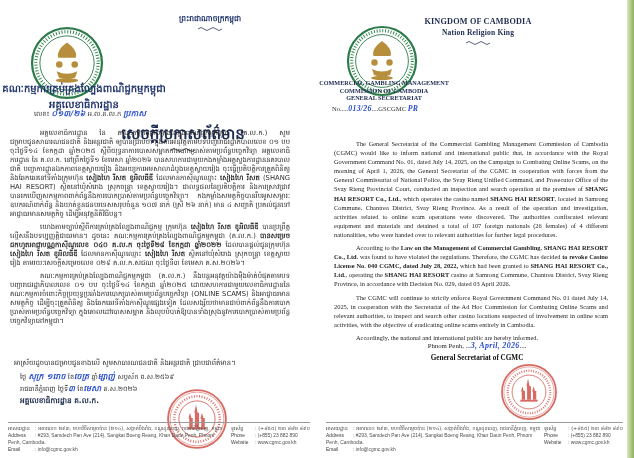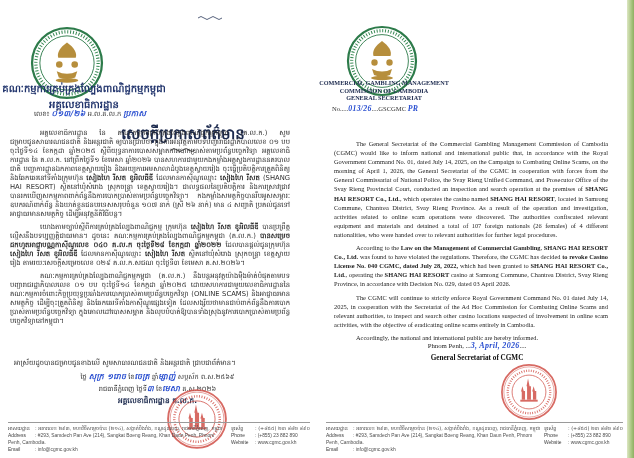--- a/index.html
+++ b/index.html
@@ -40,21 +40,21 @@
         font-size:6.4px;line-height:9.1px;color:#1f1f1f;}
   .para{text-align:justify;margin:0 16px 4px 0;}
   .page-kh .para{text-indent:30px;}
   .page-en .para{text-indent:22px;}
   .b{font-weight:bold;}
   .hand{color:#2a4fd0;font-style:italic;font-weight:bold;font-size:1.18em;letter-spacing:.3px;}
   .closing-kh{position:absolute;top:358px;left:14px;width:250px;text-align:left;
         font-size:6.8px;color:#2d2d2d;}
 
   
-  .signoff-kh{position:absolute;top:371px;left:20px;width:275px;text-align:center;
+  .signoff-kh{position:absolute;top:371px;left:20px;width:275px;
         font-size:6.6px;line-height:12px;color:#2d2d2d;}
   .signoff-kh .sig{font-weight:bold;font-size:7.4px;color:#1c2a4e;}
   .signoff-en{position:absolute;top:340px;left:54px;width:210px;text-align:center;
         font-size:6.8px;line-height:1.6;color:#1f1f1f;}
   .signoff-en .sig{font-weight:bold;font-size:7.2px;color:#111;}
   .stamp{position:absolute;color:#cf4a42;opacity:.82;}
   .page-kh .stamp{top:388px;left:166px;width:62px;height:62px;}
   .page-en .stamp{top:363px;left:182px;width:58px;height:58px;}
 
   
@@ -67,20 +67,21 @@
   .f-left{max-width:215px;}
 </style>
 </head>
 <body>
 
 <div class="canvas">
 
   <section class="page page-kh">
 
     <div class="kingdom kh">
+      <div>ព្រះរាជាណាចក្រកម្ពុជា</div>
       <svg class="squig" width="26" height="5" viewBox="0 0 26 5">
           <path d="M1,3 q3,-3 6,0 t6,0 t6,0 t6,0" fill="none" stroke="#44506e" stroke-width="0.9"></path>
         </svg>
     </div>
 
     <span class="seal">
       <svg width="74" height="74" viewBox="0 0 72 72">
         <circle cx="36" cy="36" r="34" fill="#ffffff" stroke="#2d7b4a" stroke-width="2.2"></circle>
         <circle cx="36" cy="36" r="30.3" fill="none" stroke="#3a8a55" stroke-width="3.2" stroke-dasharray="1 1.8"></circle>
         <circle cx="36" cy="36" r="26.4" fill="none" stroke="#2d7b4a" stroke-width="0.9"></circle>
@@ -142,20 +143,27 @@
       <div class="f-rows f-right">
         <div class="f-row kh"><span class="lbl">ទូរស័ព្ទ</span>: <span>(+៨៥៥) ២៣ ៨៨២ ៨៩០</span></div>
         <div class="f-row"><span class="lbl">Phone</span>: <span>(+855) 23 882 890</span></div>
         <div class="f-row"><span class="lbl">Website</span>: <span>www.cgmc.gov.kh</span></div>
       </div>
     </footer>
   </section>
 
   <section class="page page-en">
 
+    <div class="kingdom">
+      <div>KINGDOM OF CAMBODIA</div>
+      <div class="l2">Nation Religion King</div>
+      <svg class="squig" width="26" height="5" viewBox="0 0 26 5">
+          <path d="M1,3 q3,-3 6,0 t6,0 t6,0 t6,0" fill="none" stroke="#44506e" stroke-width="0.9"></path>
+        </svg>
+    </div>
 
     <span class="seal">
       <svg width="72" height="72" viewBox="0 0 72 72">
         <circle cx="36" cy="36" r="34" fill="#ffffff" stroke="#2d7b4a" stroke-width="2.2"></circle>
         <circle cx="36" cy="36" r="30.3" fill="none" stroke="#3a8a55" stroke-width="3.2" stroke-dasharray="1 1.8"></circle>
         <circle cx="36" cy="36" r="26.4" fill="none" stroke="#2d7b4a" stroke-width="0.9"></circle>
         <path d="M36 16 c-7 5 -10 10 -8.5 15 h17 c1.5 -5 -1.5 -10 -8.5 -15 z" fill="#b68e3c"></path>
         <circle cx="28.5" cy="37.5" r="3.2" fill="#b68e3c"></circle>
         <circle cx="43.5" cy="37.5" r="3.2" fill="#b68e3c"></circle>
         <path d="M26 44 q10 5 20 0 l-2 6 q-8 3 -16 0 z" fill="#b68e3c"></path>

